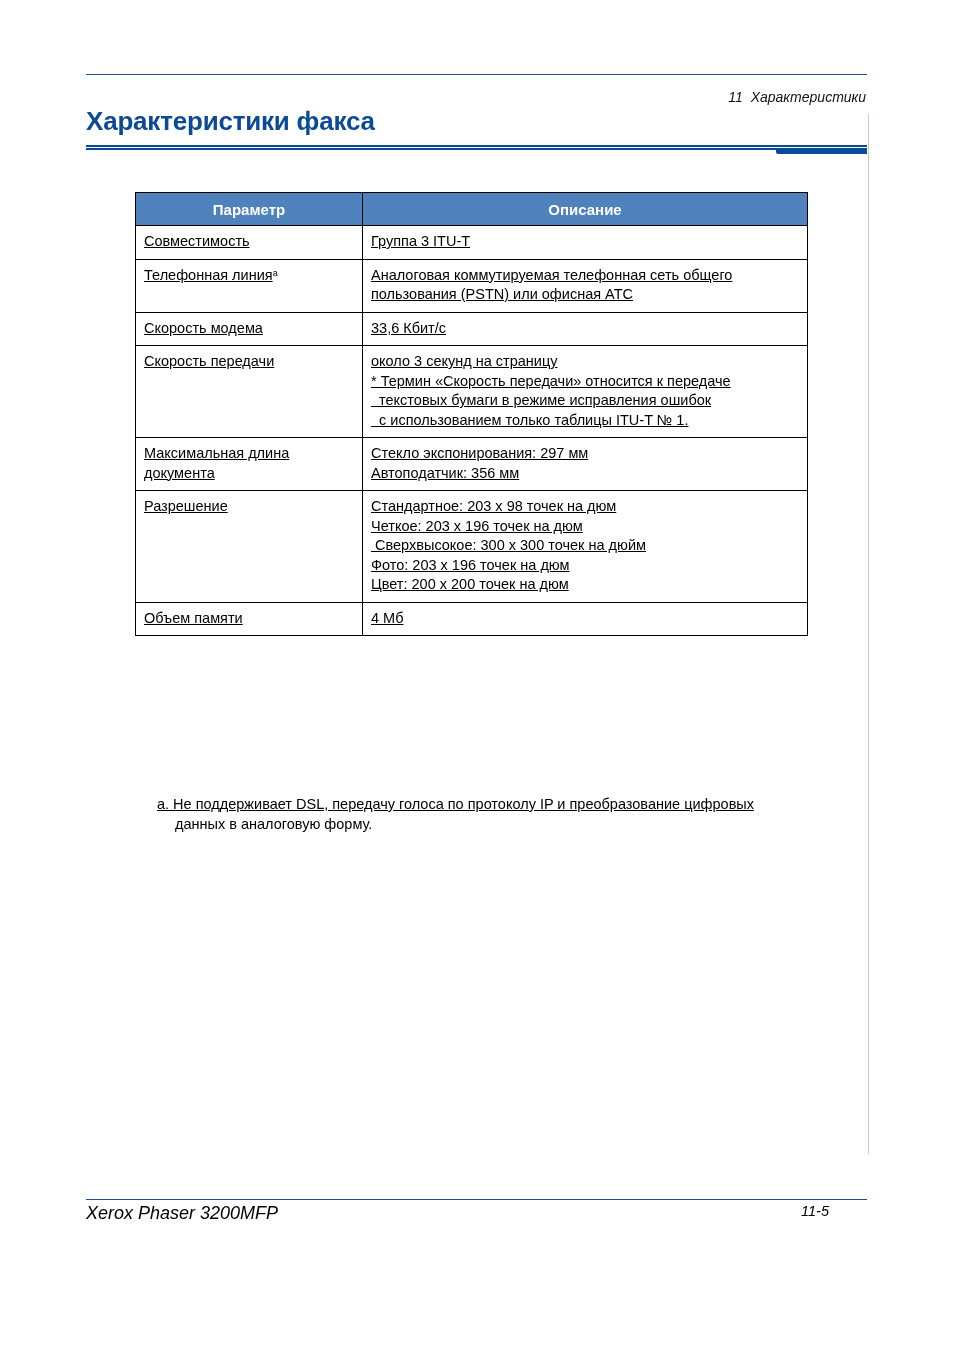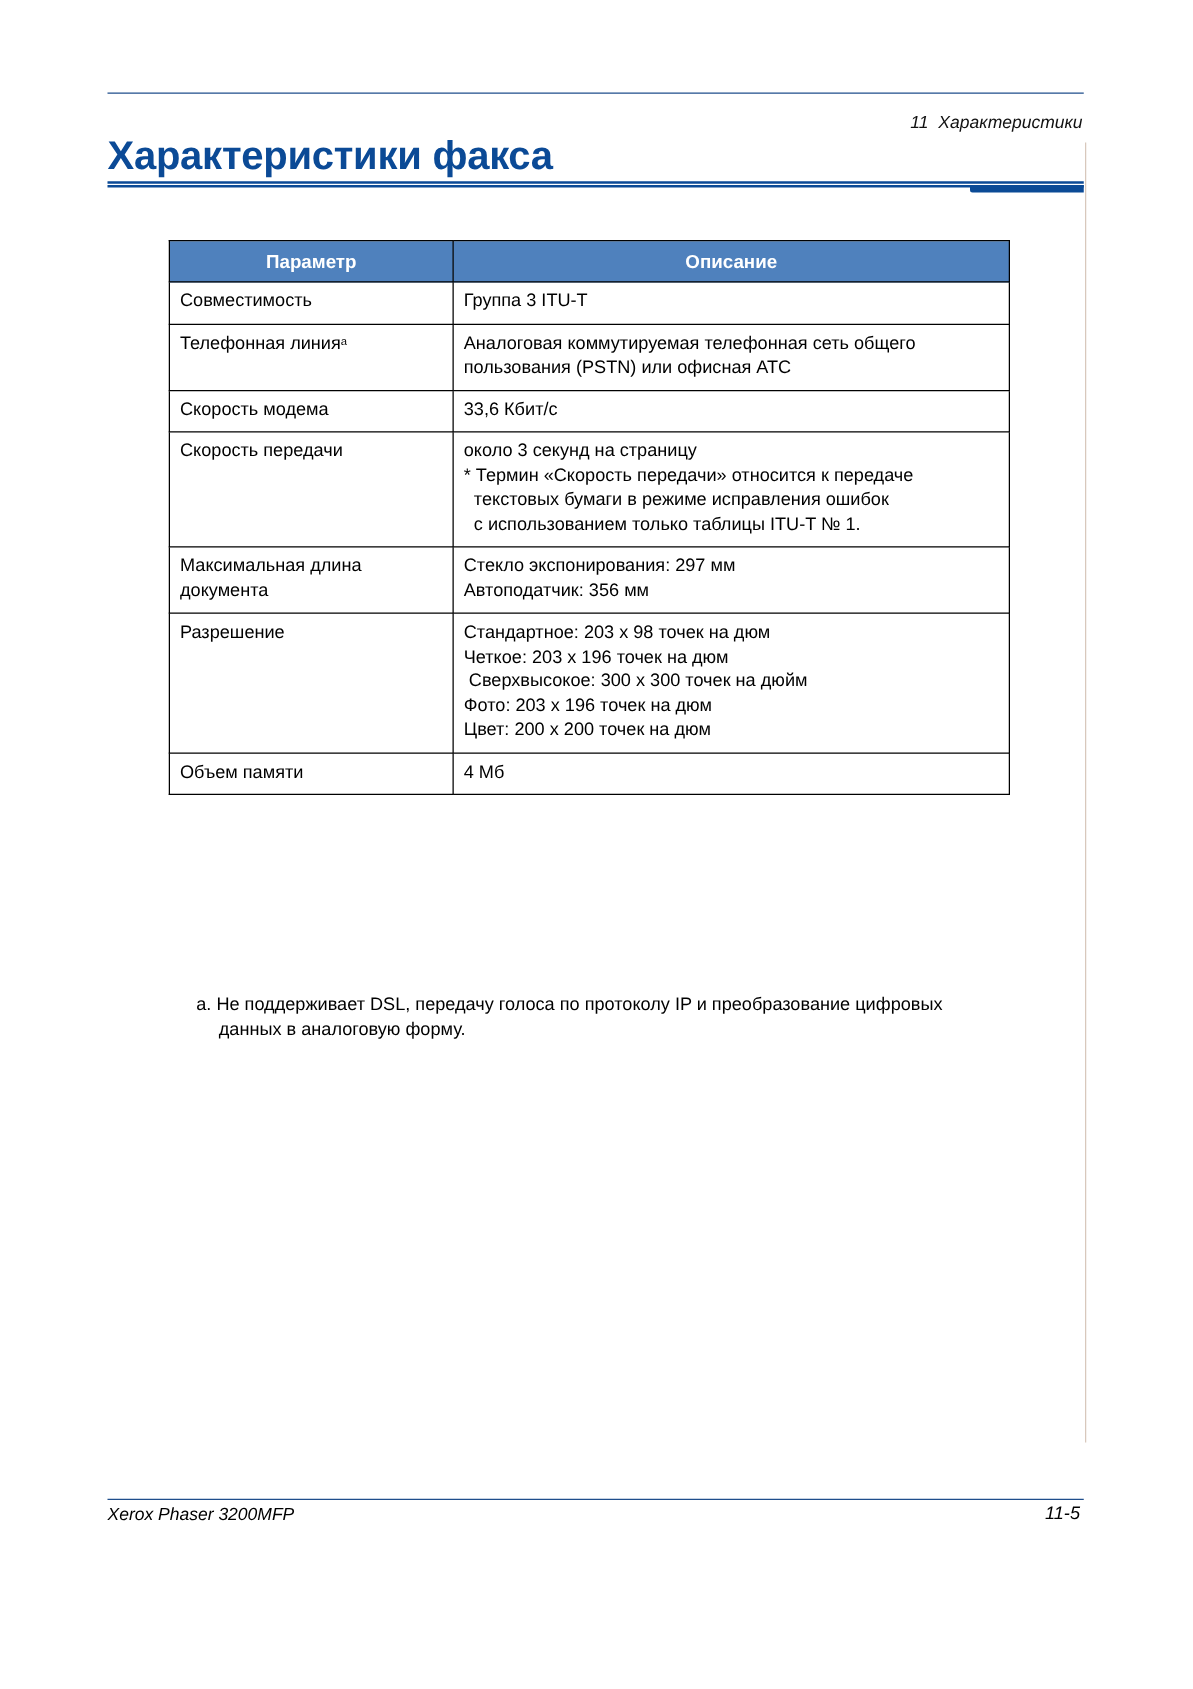--- a/index.html
+++ b/index.html
@@ -12,21 +12,21 @@
       text-align: right; font-style: italic; font-size: 14px; color: #111;
       word-spacing: 4px;
       margin-top: 37px;
     }
     .head-rule {
       position: absolute; left: 86px; top: 74px; width: 781px; height: 1px;
       background: #1f4e8c;
     }
     .page-title {
       position: absolute; left: 86px; top: 106px;
-      font-size: 32px; font-weight: bold; color: #0b4a96;
+      font-size: 26px; font-weight: bold; color: #0b4a96;
       letter-spacing: -0.2px;
     }
     .title-rule-thin {
       position: absolute; left: 86px; top: 145px; width: 781px; height: 2px;
       background: #0b4a96;
     }
     .title-rule-thick {
       position: absolute; left: 86px; top: 148px; width: 781px; height: 2px;
       background: #0b4a96;
     }
@@ -45,36 +45,36 @@
     table.spec th {
       background: #4f81bd; color: #fff; font-weight: bold; font-size: 15px;
       height: 32px; border: 1px solid #000; text-align: center; padding: 0;
     }
     table.spec td {
       border: 1px solid #000; vertical-align: top;
       padding: 6px 8px 7px 8px; line-height: 19.5px;
     }
     table.spec td.param { width: 210px; }
     table.spec td.desc { padding-left: 8px; }
-    .line { display: block; white-space: pre; }
+    .line { display: block; white-space: pre; text-decoration: underline; }
     sup { font-size: 9px; vertical-align: top; position: relative; top: -2px; }
     .footnote {
       position: absolute; left: 135px; top: 794px; width: 690px;
       font-size: 14.5px; line-height: 20px; margin-left: 22px;
     }
     .footnote .fn-cont { padding-left: 18px; display: block; }
     .foot-rule {
       position: absolute; left: 86px; top: 1199px; width: 781px; height: 1px;
       background: #1f4e8c;
     }
     .foot-left {
-      position: absolute; left: 86px; top: 1203px; font-style: italic; font-size: 14px;
+      position: absolute; left: 86px; top: 1203px; font-style: italic; font-size: 18px;
     }
     .foot-right {
-      position: absolute; left: 766px; top: 1203px; width: 98px; text-align: right;
+      position: absolute; left: 766px; top: 1203px; width: 98px; text-align: center;
       font-style: italic; font-size: 14.5px;
     }
   </style>
 </head>
 <body>
 
 <div class="running-head">11  Характеристики</div>
 <div class="head-rule"></div>
 
 <h1 class="page-title" style="margin:0">Характеристики факса</h1>

